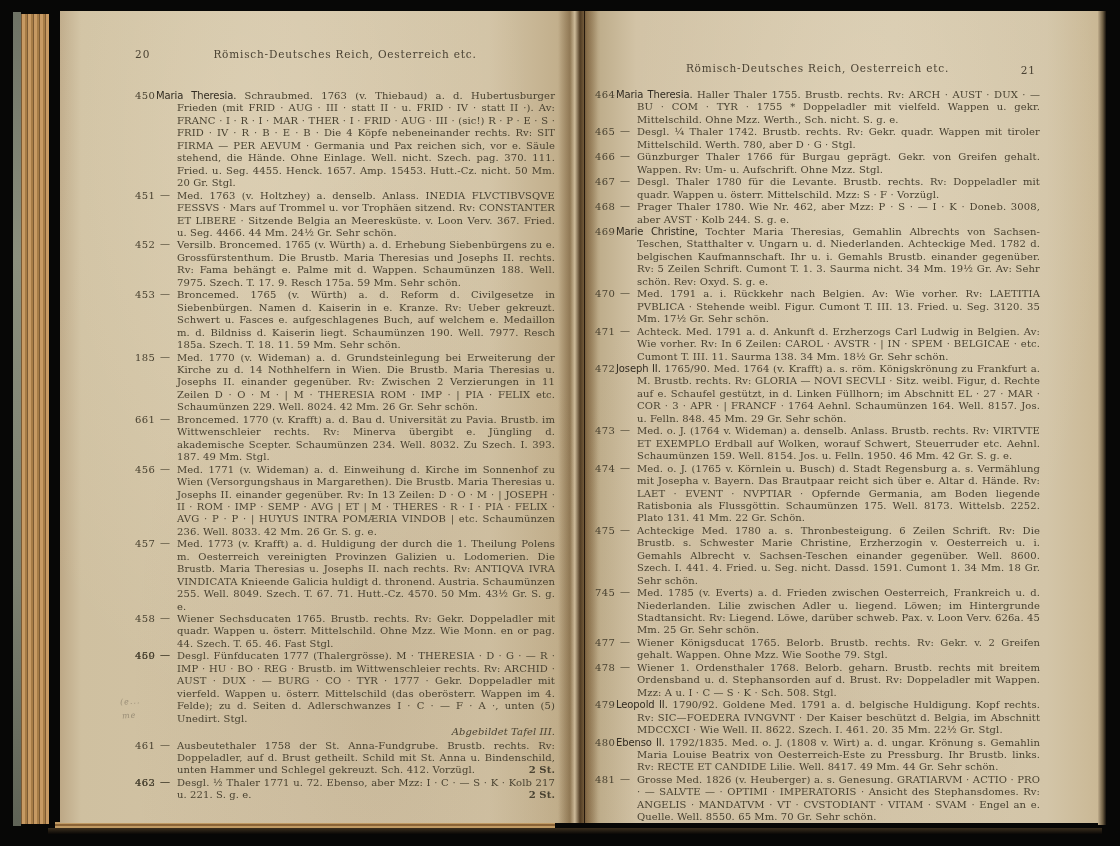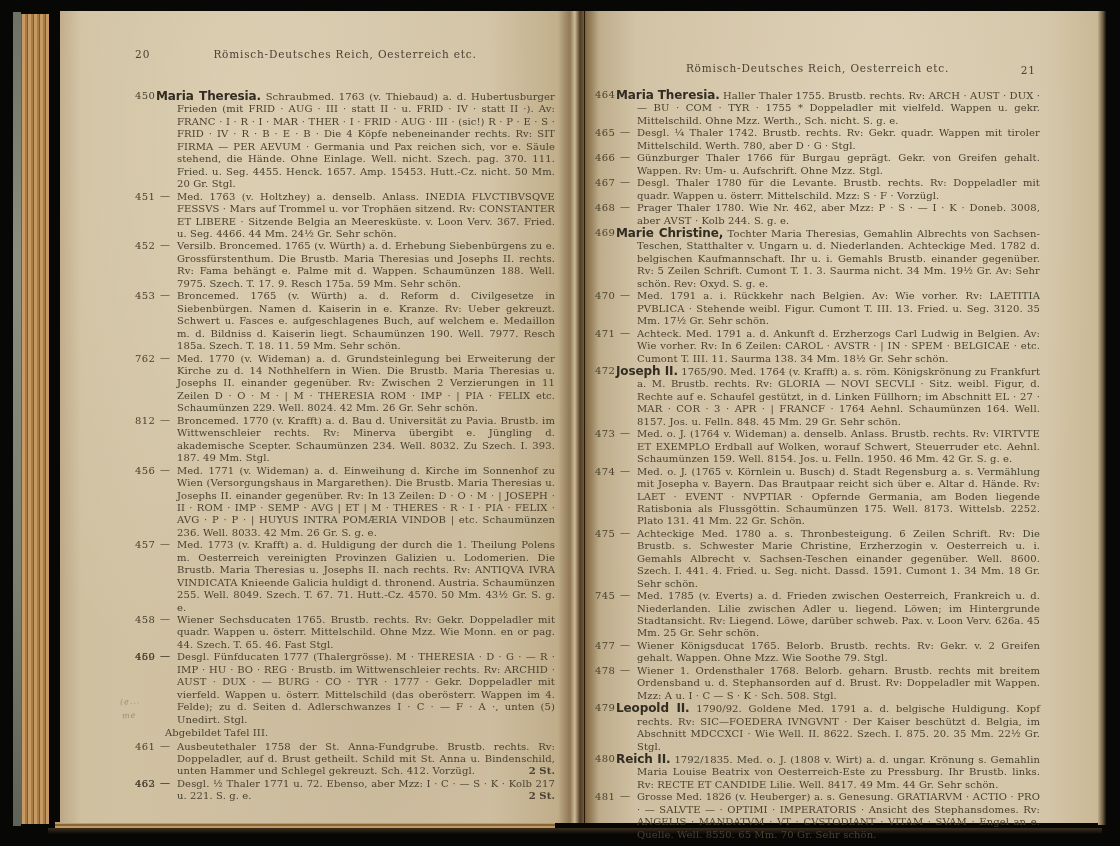--- a/index.html
+++ b/index.html
@@ -36,24 +36,24 @@
   .running{position:absolute;font-size:10.5px;color:#4a4233;letter-spacing:0.8px;text-align:center;}
   .running .pn-left{position:absolute;left:0;top:0;letter-spacing:1px;}
   .running .pn-right{position:absolute;right:4px;top:2px;letter-spacing:1px;}
   .entries{position:absolute;font-size:10px;line-height:12.45px;color:#484130;
     text-align:justify;letter-spacing:0.1px;}
   .entry{position:relative;padding-left:42px;}
   .entry .num{position:absolute;left:0;top:0;letter-spacing:0.4px;}
   .entry .dash{position:absolute;left:25px;top:-1px;}
   .entry .body{text-align:justify;}
   .entry.labeled .body{text-indent:-21px;}
-  .label{font-family:"DejaVu Sans",sans-serif;font-weight:bold;font-size:12px;
+  .label{font-family:"DejaVu Sans",sans-serif;font-weight:normal;font-size:10px;
     color:#322c22;letter-spacing:-0.1px;}
   .right-note{position:absolute;right:0;bottom:0;font-weight:bold;}
-  .note-after{text-align:left;padding:1px 0 1px 30px;}
+  .note-after{text-align:right;font-style:italic;padding:1px 0 1px 30px;}
   .pencil{position:absolute;font-style:italic;font-size:8px;color:rgba(108,98,82,0.55);
     transform:rotate(-4deg);letter-spacing:1px;}
 </style>
 </head>
 <body>
 
 <div class="cover-sliver"></div>
 <div class="page-stack-left"></div>
 <div class="page-stack-bottom"></div>
 <div class="bottom-shadow"></div>
@@ -78,26 +78,26 @@
         <span class="num">452</span>
         <span class="dash">—</span>
         <div class="body"><span>Versilb. Broncemed. 1765 (v. Würth) a. d. Erhebung Siebenbürgens zu e. Grossfürstenthum. Die Brustb. Maria Theresias und Josephs II. rechts. Rv: Fama behängt e. Palme mit d. Wappen. Schaumünzen 188. Well. 7975. Szech. T. 17. 9. Resch 175a. 59 Mm. Sehr schön.</span></div>
       </div>
       <div class="entry">
         <span class="num">453</span>
         <span class="dash">—</span>
         <div class="body"><span>Broncemed. 1765 (v. Würth) a. d. Reform d. Civilgesetze in Siebenbürgen. Namen d. Kaiserin in e. Kranze. Rv: Ueber gekreuzt. Schwert u. Fasces e. aufgeschlagenes Buch, auf welchem e. Medaillon m. d. Bildniss d. Kaiserin liegt. Schaumünzen 190. Well. 7977. Resch 185a. Szech. T. 18. 11. 59 Mm. Sehr schön.</span></div>
       </div>
       <div class="entry">
-        <span class="num">762</span>
+        <span class="num">185</span>
         <span class="dash">—</span>
         <div class="body"><span>Med. 1770 (v. Wideman) a. d. Grundsteinlegung bei Erweiterung der Kirche zu d. 14 Nothhelfern in Wien. Die Brustb. Maria Theresias u. Josephs II. einander gegenüber. Rv: Zwischen 2 Verzierungen in 11 Zeilen D · O · M · | M · THERESIA ROM · IMP · | PIA · FELIX etc. Schaumünzen 229. Well. 8024. 42 Mm. 26 Gr. Sehr schön.</span></div>
       </div>
       <div class="entry">
-        <span class="num">812</span>
+        <span class="num">661</span>
         <span class="dash">—</span>
         <div class="body"><span>Broncemed. 1770 (v. Krafft) a. d. Bau d. Universität zu Pavia. Brustb. im Wittwenschleier rechts. Rv: Minerva übergibt e. Jüngling d. akademische Scepter. Schaumünzen 234. Well. 8032. Zu Szech. I. 393. 187. 49 Mm. Stgl.</span></div>
       </div>
       <div class="entry">
         <span class="num">456</span>
         <span class="dash">—</span>
         <div class="body"><span>Med. 1771 (v. Wideman) a. d. Einweihung d. Kirche im Sonnenhof zu Wien (Versorgungshaus in Margarethen). Die Brustb. Maria Theresias u. Josephs II. einander gegenüber. Rv: In 13 Zeilen: D · O · M · | JOSEPH · II · ROM · IMP · SEMP · AVG | ET | M · THERES · R · I · PIA · FELIX · AVG · P · P · | HUYUS INTRA POMÆRIA VINDOB | etc. Schaumünzen 236. Well. 8033. 42 Mm. 26 Gr. S. g. e.</span></div>
       </div>
       <div class="entry">
         <span class="num">457</span>
@@ -213,25 +213,25 @@
         <span class="dash">—</span>
         <div class="body"><span>Wiener Königsducat 1765. Belorb. Brustb. rechts. Rv: Gekr. v. 2 Greifen gehalt. Wappen. Ohne Mzz. Wie Soothe 79. Stgl.</span></div>
       </div>
       <div class="entry">
         <span class="num">478</span>
         <span class="dash">—</span>
         <div class="body"><span>Wiener 1. Ordensthaler 1768. Belorb. geharn. Brustb. rechts mit breitem Ordensband u. d. Stephansorden auf d. Brust. Rv: Doppeladler mit Wappen. Mzz: A u. I · C — S · K · Sch. 508. Stgl.</span></div>
       </div>
       <div class="entry labeled">
         <span class="num">479</span>
-        <div class="body"><span class="label">Leopold II.</span> <span>1790/92. Goldene Med. 1791 a. d. belgische Huldigung. Kopf rechts. Rv: SIC—FOEDERA IVNGVNT · Der Kaiser beschützt d. Belgia, im Abschnitt MDCCXCI · Wie Well. II. 8622. Szech. I. 875. 20. 35 Mm. 22½ Gr. Stgl.</span></div>
+        <div class="body"><span class="label">Leopold II.</span> <span>1790/92. Goldene Med. 1791 a. d. belgische Huldigung. Kopf rechts. Rv: SIC—FOEDERA IVNGVNT · Der Kaiser beschützt d. Belgia, im Abschnitt MDCCXCI · Wie Well. II. 8622. Szech. I. 461. 20. 35 Mm. 22½ Gr. Stgl.</span></div>
       </div>
       <div class="entry labeled">
         <span class="num">480</span>
-        <div class="body"><span class="label">Reich II.</span> <span>1792/1835. Med. o. J. (1808 v. Wirt) a. d. ungar. Krönung s. Gemahlin Maria Louise Beatrix von Oesterreich-Este zu Pressburg. Ihr Brustb. links. Rv: RECTE ET CANDIDE Lilie. Well. 8417. 49 Mm. 44 Gr. Sehr schön.</span></div>
+        <div class="body"><span class="label">Ebenso II.</span> <span>1792/1835. Med. o. J. (1808 v. Wirt) a. d. ungar. Krönung s. Gemahlin Maria Louise Beatrix von Oesterreich-Este zu Pressburg. Ihr Brustb. links. Rv: RECTE ET CANDIDE Lilie. Well. 8417. 49 Mm. 44 Gr. Sehr schön.</span></div>
       </div>
       <div class="entry">
         <span class="num">481</span>
         <span class="dash">—</span>
         <div class="body"><span>Grosse Med. 1826 (v. Heuberger) a. s. Genesung. GRATIARVM · ACTIO · PRO · — SALVTE — · OPTIMI · IMPERATORIS · Ansicht des Stephansdomes. Rv: ANGELIS · MANDATVM · VT · CVSTODIANT · VITAM · SVAM · Engel an e. Quelle. Well. 8550. 65 Mm. 70 Gr. Sehr schön.</span></div>
       </div>
     </div>
 </div>
 
 <div class="gutter"></div>

